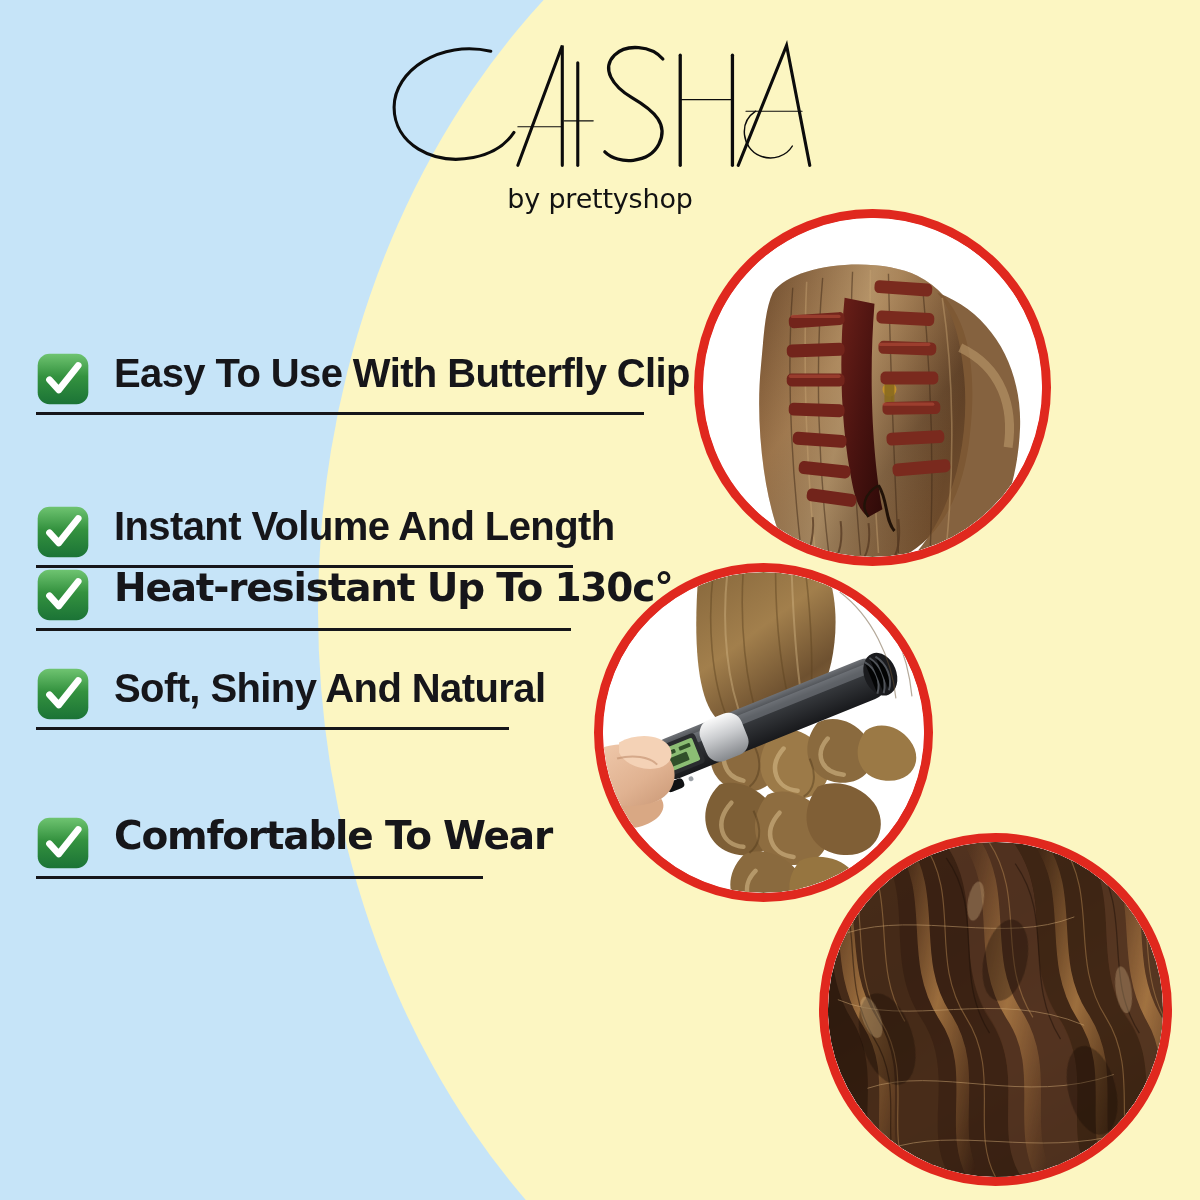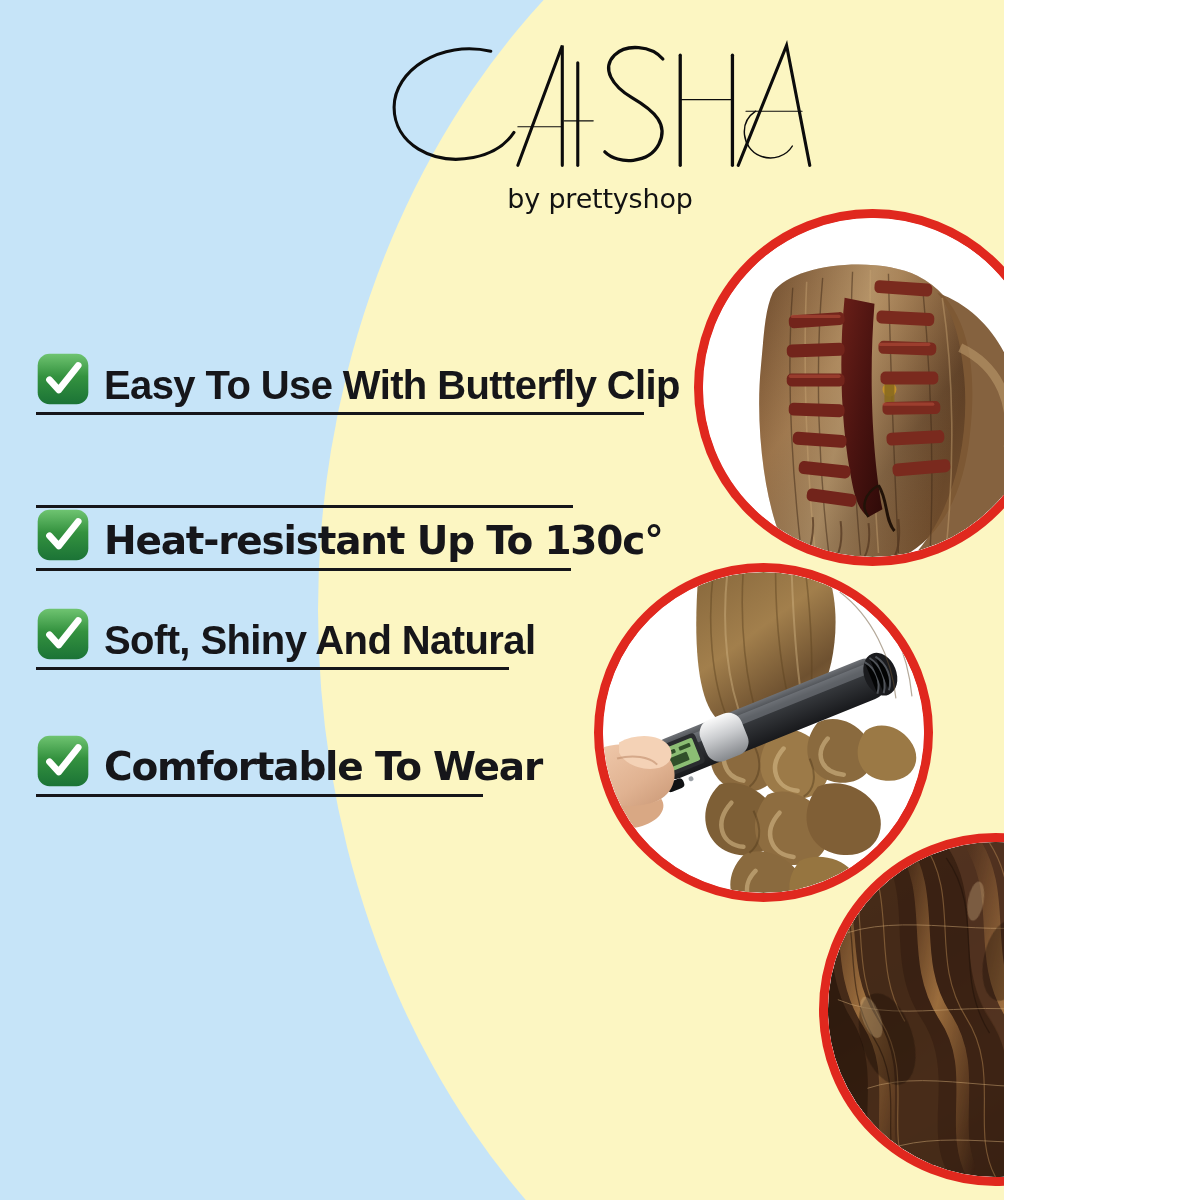--- a/index.html
+++ b/index.html
@@ -2,21 +2,21 @@
 <html><head>
 <meta charset="utf-8">
 <style>
   html, body {
     margin: 0;
     padding: 0;
     background: #ffffff;
   }
   #poster {
     position: relative;
-    width: 1004px;
+    width: 1200px;
     height: 1200px;
     overflow: hidden;
     background: #C6E4F8;
     font-family: "Liberation Sans", sans-serif;
   }
 
   
   .bg-blue {
     position: absolute;
     inset: 0;
@@ -64,22 +64,22 @@
     top: 352px;
     width: 640px;
     z-index: 25;
   }
   .feature {
     position: relative;
     margin-bottom: 0;
   }
   .feature-row {
     display: flex;
-    align-items: flex-end;
-    gap: 14px;
+    align-items: flex-start;
+    gap: 24px;
   }
   .check-icon {
     flex: 0 0 auto;
     width: 54px;
     height: 54px;
     display: block;
   }
   .feature-label {
     font-family: "Liberation Sans", sans-serif;
     font-weight: 700;
@@ -93,21 +93,21 @@
     height: 3px;
     background: #16161a;
     margin-top: 6px;
   }
 
   
   .f0 { margin-top: 0px; }
   .f1 { margin-top: 90px; }
   .f2 { }
   .f3 { margin-top: 36px; }
-  .f4 { margin-top: 64px; }
+  .f4 { margin-top: 86px; }
 
   .f0 .feature-rule { width: 608px; }
   .f1 .feature-rule { width: 537px; }
   .f2 .feature-rule { width: 535px; }
   .f3 .feature-rule { width: 473px; }
   .f4 .feature-rule { width: 447px; }
 
   
   .geo .feature-label {
     font-family: "DejaVu Sans", sans-serif;
@@ -185,20 +185,27 @@
           </defs>
           <rect x="2" y="2" width="60" height="60" rx="14" fill="url(#g0)"></rect>
           <path d="M16 33 L 27 45 L 50 16" fill="none" stroke="#ffffff" stroke-width="8" stroke-linecap="round" stroke-linejoin="round"></path>
         </svg>
         <span class="feature-label">Easy To Use With Butterfly Clip</span>
       </div>
       <div class="feature-rule"></div>
     </div>
 
     <div class="feature f1">
+      <div class="feature-row">
+        <svg class="check-icon" viewBox="0 0 64 64" aria-hidden="true">
+          <rect x="2" y="2" width="60" height="60" rx="14" fill="url(#g0)"></rect>
+          <path d="M16 33 L 27 45 L 50 16" fill="none" stroke="#ffffff" stroke-width="8" stroke-linecap="round" stroke-linejoin="round"></path>
+        </svg>
+        <span class="feature-label">Instant Volume And Length</span>
+      </div>
       <div class="feature-rule"></div>
     </div>
 
     <div class="feature f2 geo">
       <div class="feature-row">
         <svg class="check-icon" viewBox="0 0 64 64" aria-hidden="true">
           <rect x="2" y="2" width="60" height="60" rx="14" fill="url(#g0)"></rect>
           <path d="M16 33 L 27 45 L 50 16" fill="none" stroke="#ffffff" stroke-width="8" stroke-linecap="round" stroke-linejoin="round"></path>
         </svg>
         <span class="feature-label">Heat-resistant Up To 130c°</span>

